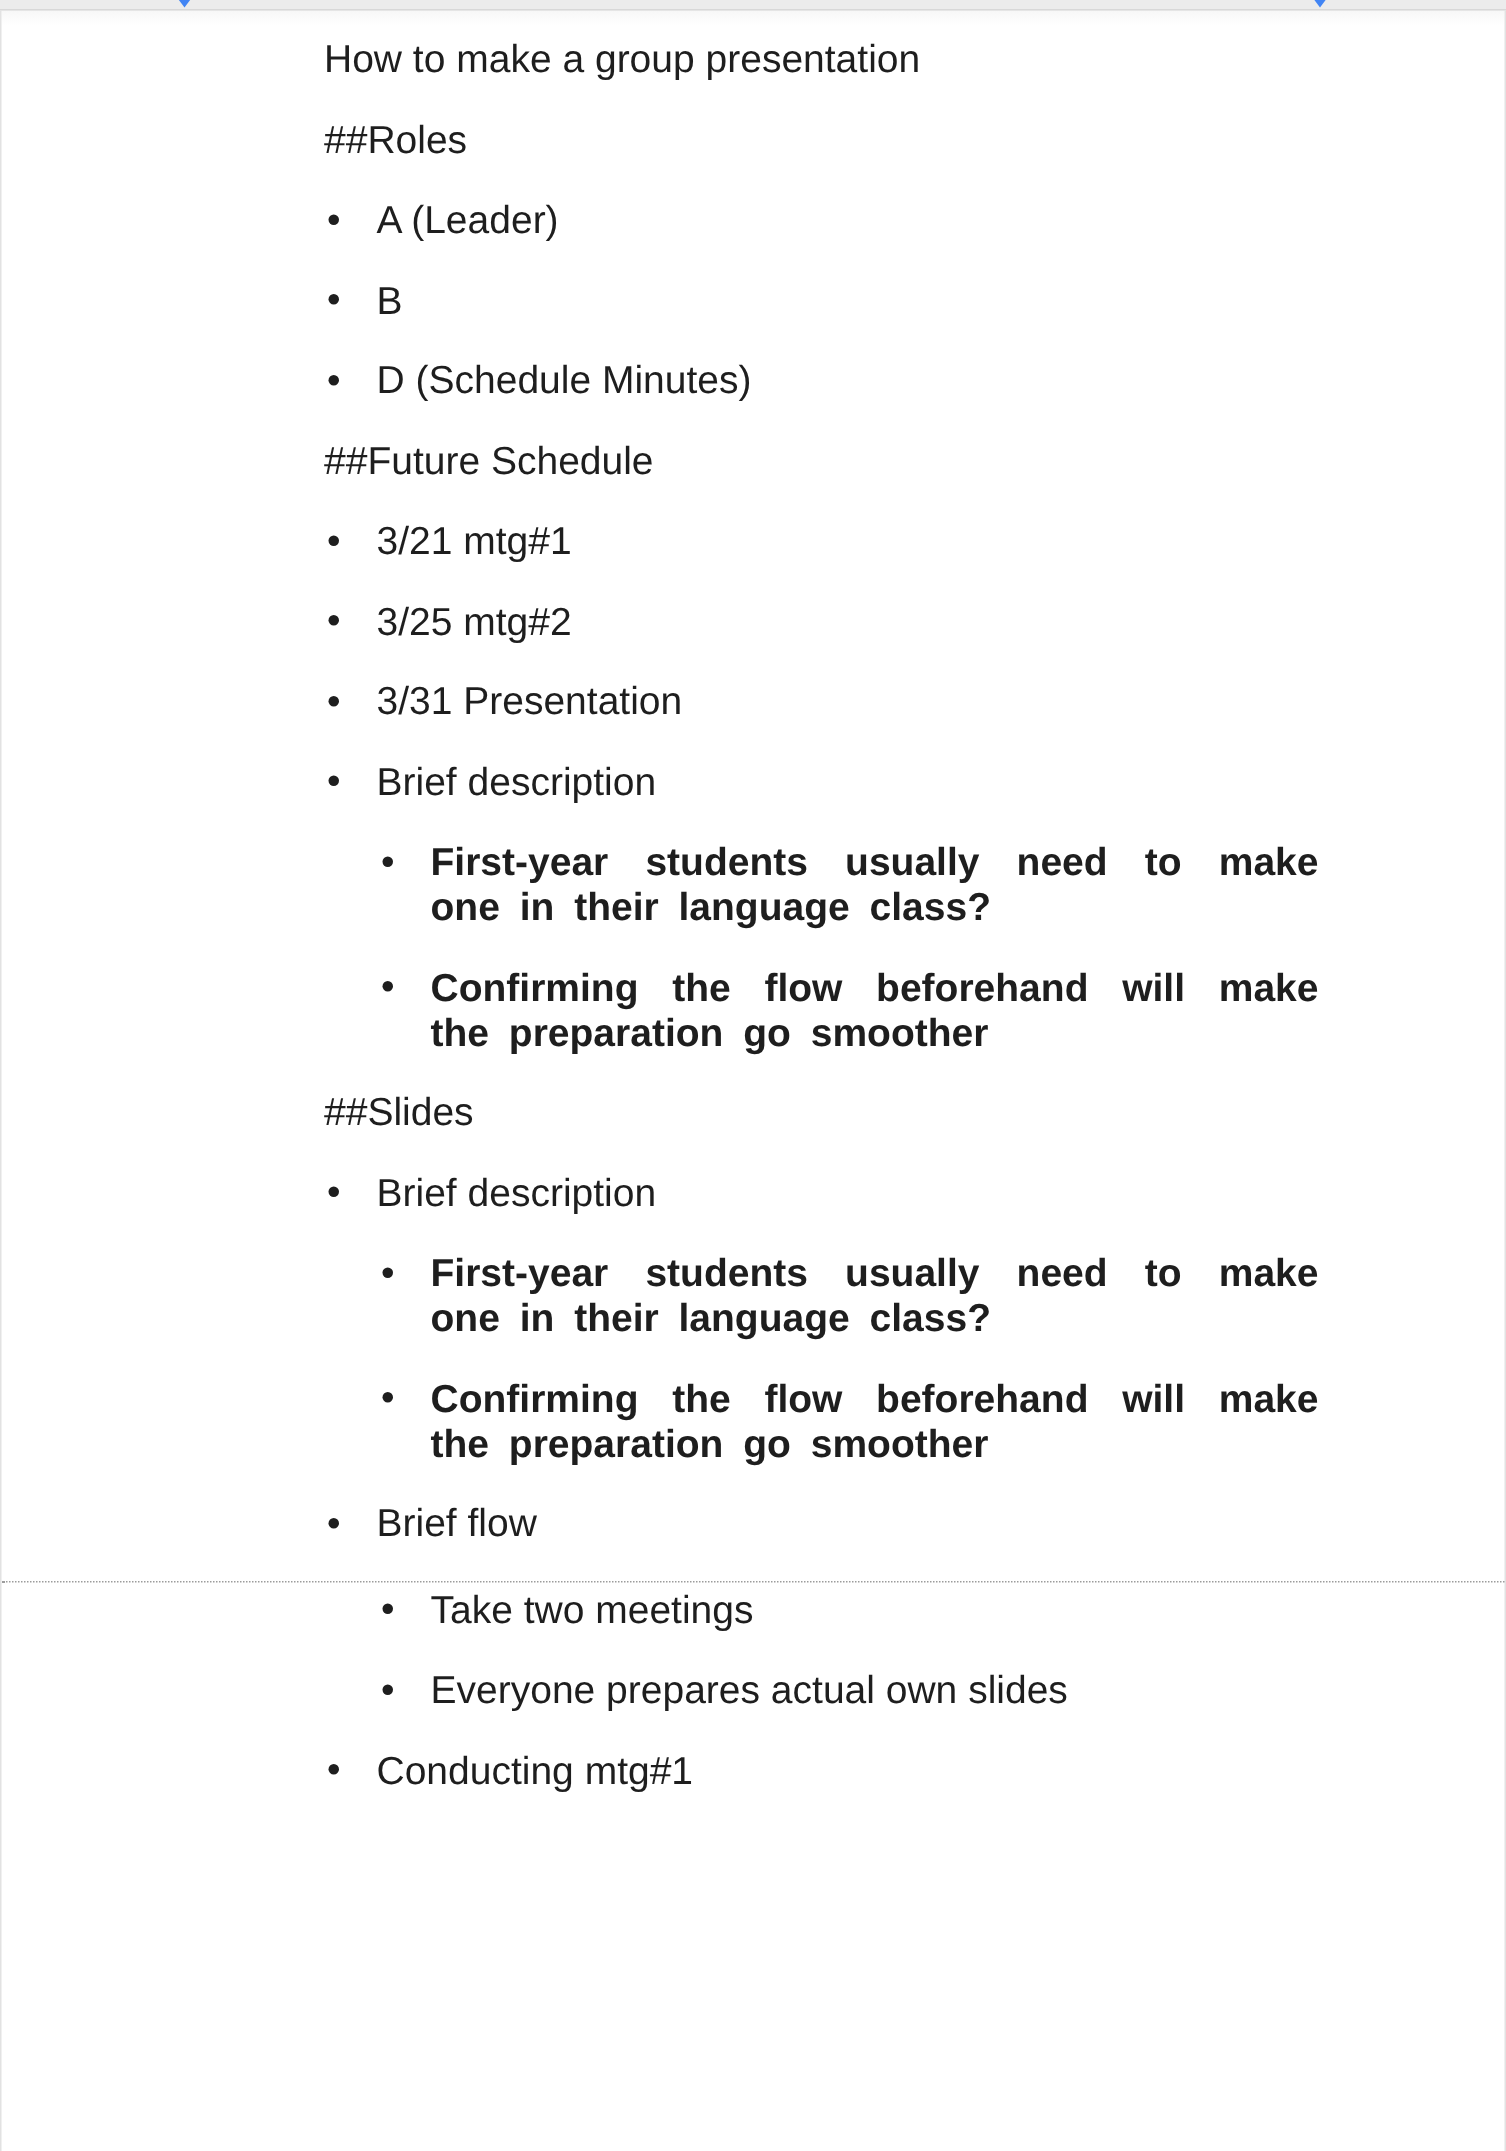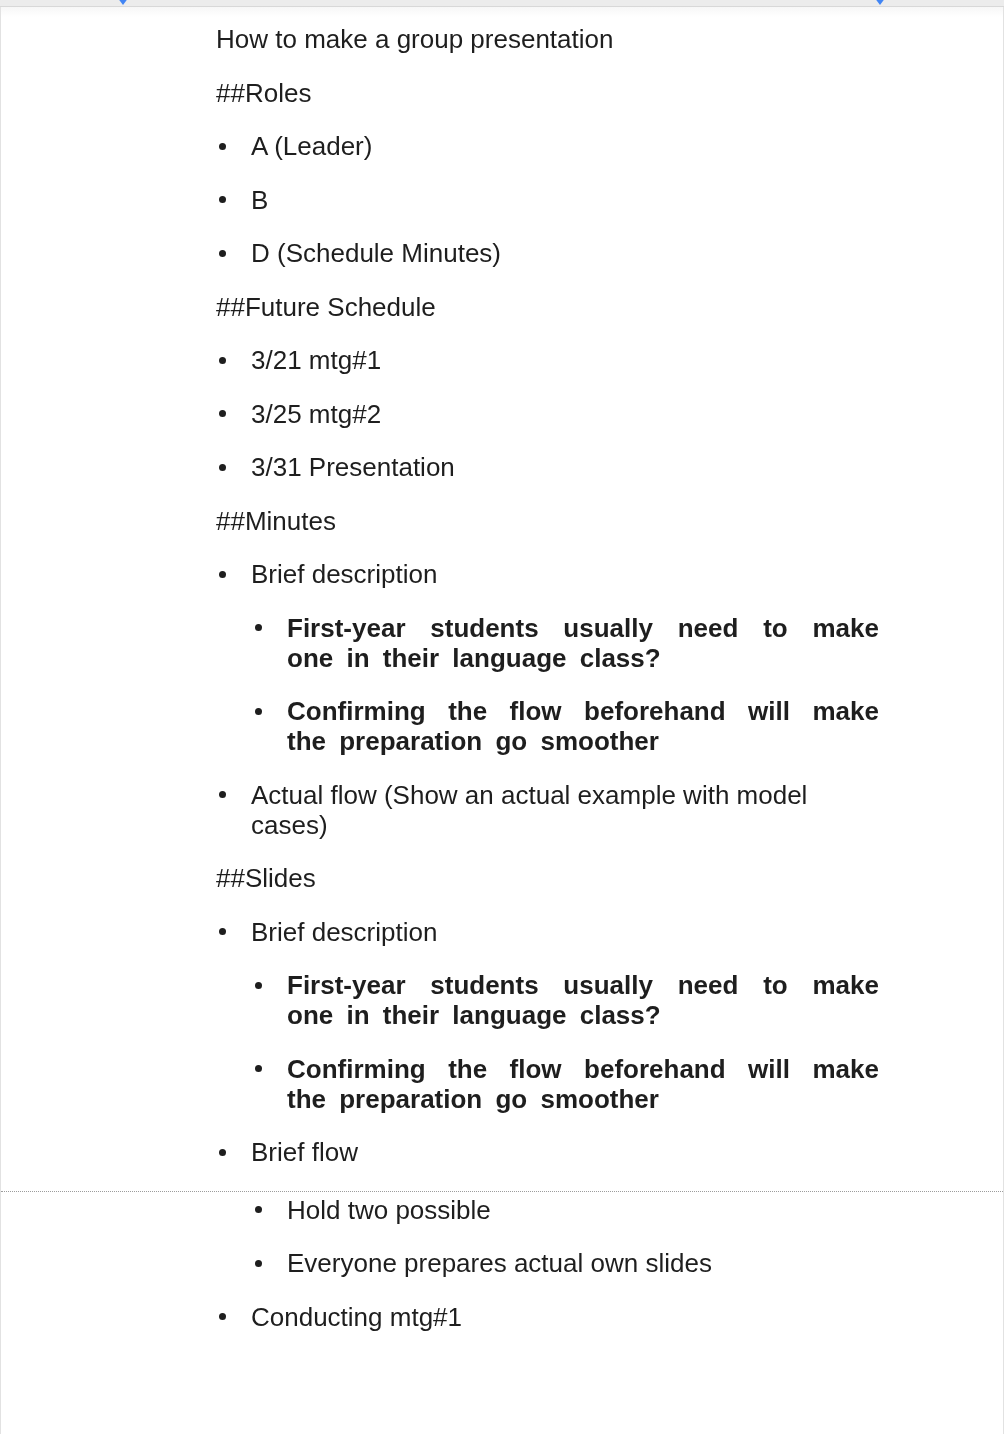--- a/index.html
+++ b/index.html
@@ -60,28 +60,26 @@
   <div class="content">
       <div class="para ">How to make a group presentation</div>
       <div class="para ">##Roles</div>
       <div class="para b1">A (Leader)</div>
       <div class="para b1">B</div>
       <div class="para b1">D (Schedule Minutes)</div>
       <div class="para ">##Future Schedule</div>
       <div class="para b1">3/21 mtg#1</div>
       <div class="para b1">3/25 mtg#2</div>
       <div class="para b1">3/31 Presentation</div>
-      <div class="para ">##Minutes</div>
       <div class="para b1">Brief description</div>
       <div class="para b2 justify">First-year students usually need to make one in their language class?</div>
       <div class="para b2 justify">Confirming the flow beforehand will make the preparation go smoother</div>
-      <div class="para b1">Actual flow (Show an actual example with model cases)</div>
       <div class="para ">##Slides</div>
       <div class="para b1">Brief description</div>
       <div class="para b2 justify">First-year students usually need to make one in their language class?</div>
       <div class="para b2 justify">Confirming the flow beforehand will make the preparation go smoother</div>
       <div class="para b1">Brief flow</div>
       <div class="pagebreak"></div>
-      <div class="para b2">Hold two possible</div>
+      <div class="para b2">Take two meetings</div>
       <div class="para b2">Everyone prepares actual own slides</div>
       <div class="para b1">Conducting mtg#1</div>
     </div>
 </div>
 
 </body></html>

